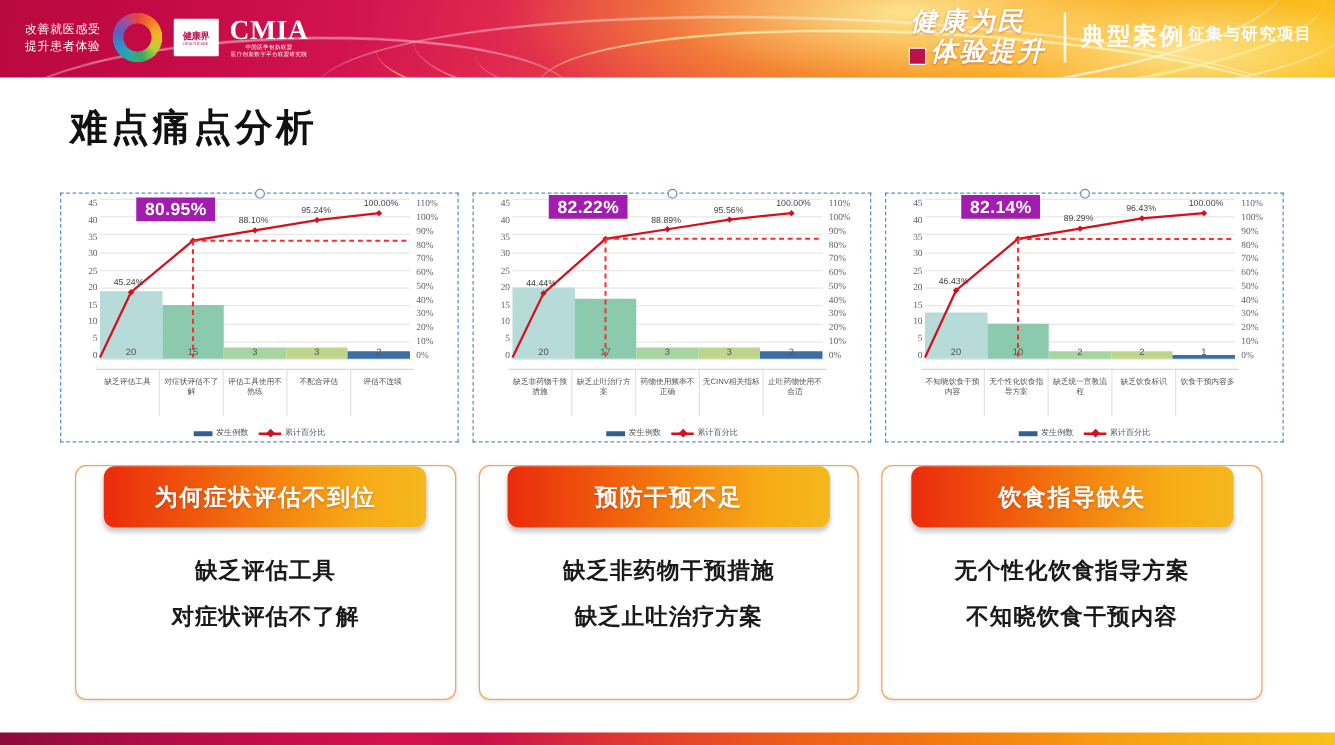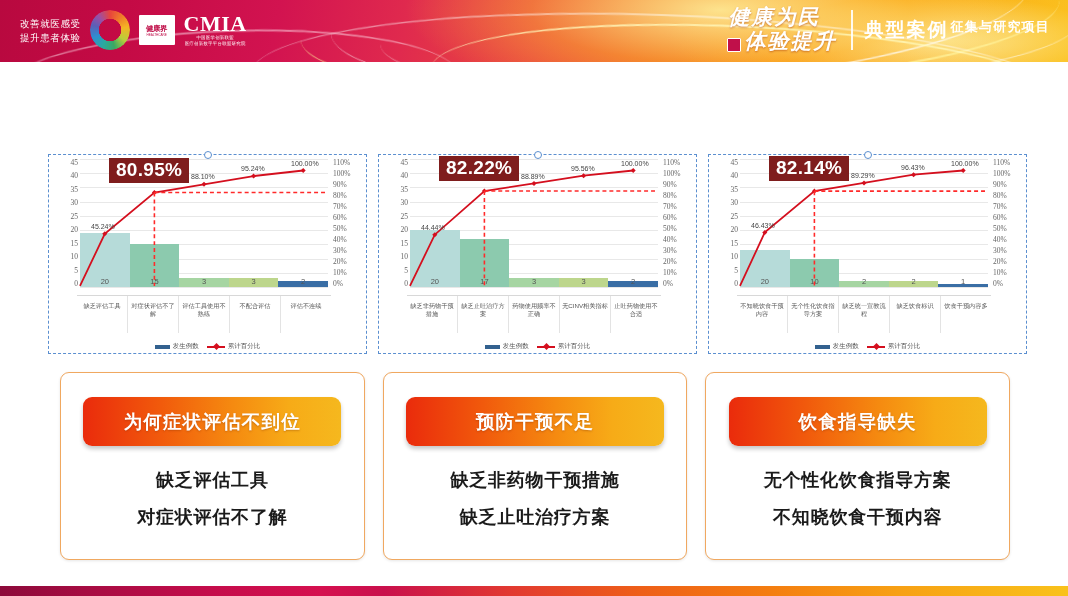--- a/index.html
+++ b/index.html
@@ -123,21 +123,21 @@
   .grid { position: absolute; left: 28px; right: 35px; top: 0; height: 128px; }
   .grid .gl { position: absolute; left: 0; right: 0; height: 1px; background: #e8e8e8; }
   .bars { position: absolute; left: 28px; right: 35px; bottom: 12px; top: 0; display: flex; align-items: flex-end; }
   .bar-cell { flex: 1; height: 100%; position: relative; display: flex; align-items: flex-end; justify-content: center; }
   .bar { width: 100%; position: relative; }
   .bar-val { position: absolute; left: 0; right: 0; bottom: 1px; text-align: center;
              font-size: 7.5px; color: #555; }
   .line-svg { position: absolute; left: 28px; right: 35px; top: 0; bottom: 12px; overflow: visible; }
   .pt-lbl { position: absolute; font-size: 7px; color: #444; white-space: nowrap; }
   .callout {
-    position: absolute; background: #7f1d1d; color: #fff; font-size: 19px; font-weight: 700;
+    position: absolute; background: #a21caf; color: #fff; font-size: 14px; font-weight: 700;
     padding: 1px 7px 2px 7px; letter-spacing: .3px;
   }
   .xaxis { position: absolute; left: 28px; right: 35px; top: 140px; height: 38px;
            display: flex; border-top: 1px solid #d8d8d8; }
   .xcell { flex: 1; border-right: 1px solid #e3e3e3; display: flex; align-items: flex-start;
            justify-content: center; padding: 6px 2px 0 2px; text-align: center; }
   .xcell:last-child { border-right: none; }
   .xcell span { font-size: 6.2px; color: #555; line-height: 8px; }
   .legend { position: absolute; left: 0; right: 0; bottom: 2px; display: flex; justify-content: center;
             align-items: center; gap: 8px; }
@@ -149,21 +149,21 @@
                        background: #d40f1e; transform: rotate(45deg); }
   .lg-item span { font-size: 6.5px; color: #555; }
 
   
   .cards { position: absolute; left: 60px; top: 372px; width: 950px; height: 188px;
            display: flex; gap: 18px; }
   .card {
     width: 305px; height: 188px; background: #ffffff;
     border: 1.2px solid #f0a860; border-radius: 9px;
     box-shadow: 0 1px 3px rgba(0,0,0,.10);
-    display: flex; flex-direction: column; align-items: center; padding-top: 24px;
+    display: flex; flex-direction: column; align-items: center; padding-top: 0;
   }
   .card-pill {
     width: 258px; height: 49px; border-radius: 9px;
     background: linear-gradient(90deg, #ea2b0c 0%, #f15a0c 30%, #f58a10 58%, #f7ab17 80%, #f5b81e 100%);
     box-shadow: 0 3px 4px rgba(0,0,0,.22);
     display: flex; align-items: center; justify-content: center;
   }
   .card-pill span { font-size: 18.5px; font-weight: 700; color: #ffffff; letter-spacing: 1.2px;
                     text-shadow: 0 1px 2px rgba(120,40,0,.35); }
   .card-lines { margin-top: 22px; display: flex; flex-direction: column; gap: 13px; align-items: center; }
@@ -222,20 +222,21 @@
         <div class="seal"></div>
       </div>
       <div class="hdr-divider"></div>
       <div class="hdr-proj">
         <div class="p1">典型案例</div>
         <div class="p2">征集与研究项目</div>
       </div>
     </div>
   </div>
 
+  <div class="page-title">难点痛点分析</div>
 
   <div class="charts" id="charts-row">
       <div class="chart-box">
         <div class="chart-handle"></div>
         <div class="plot">
           <div class="ax-left">
             <span>45</span>
             <span>40</span>
             <span>35</span>
             <span>30</span>

